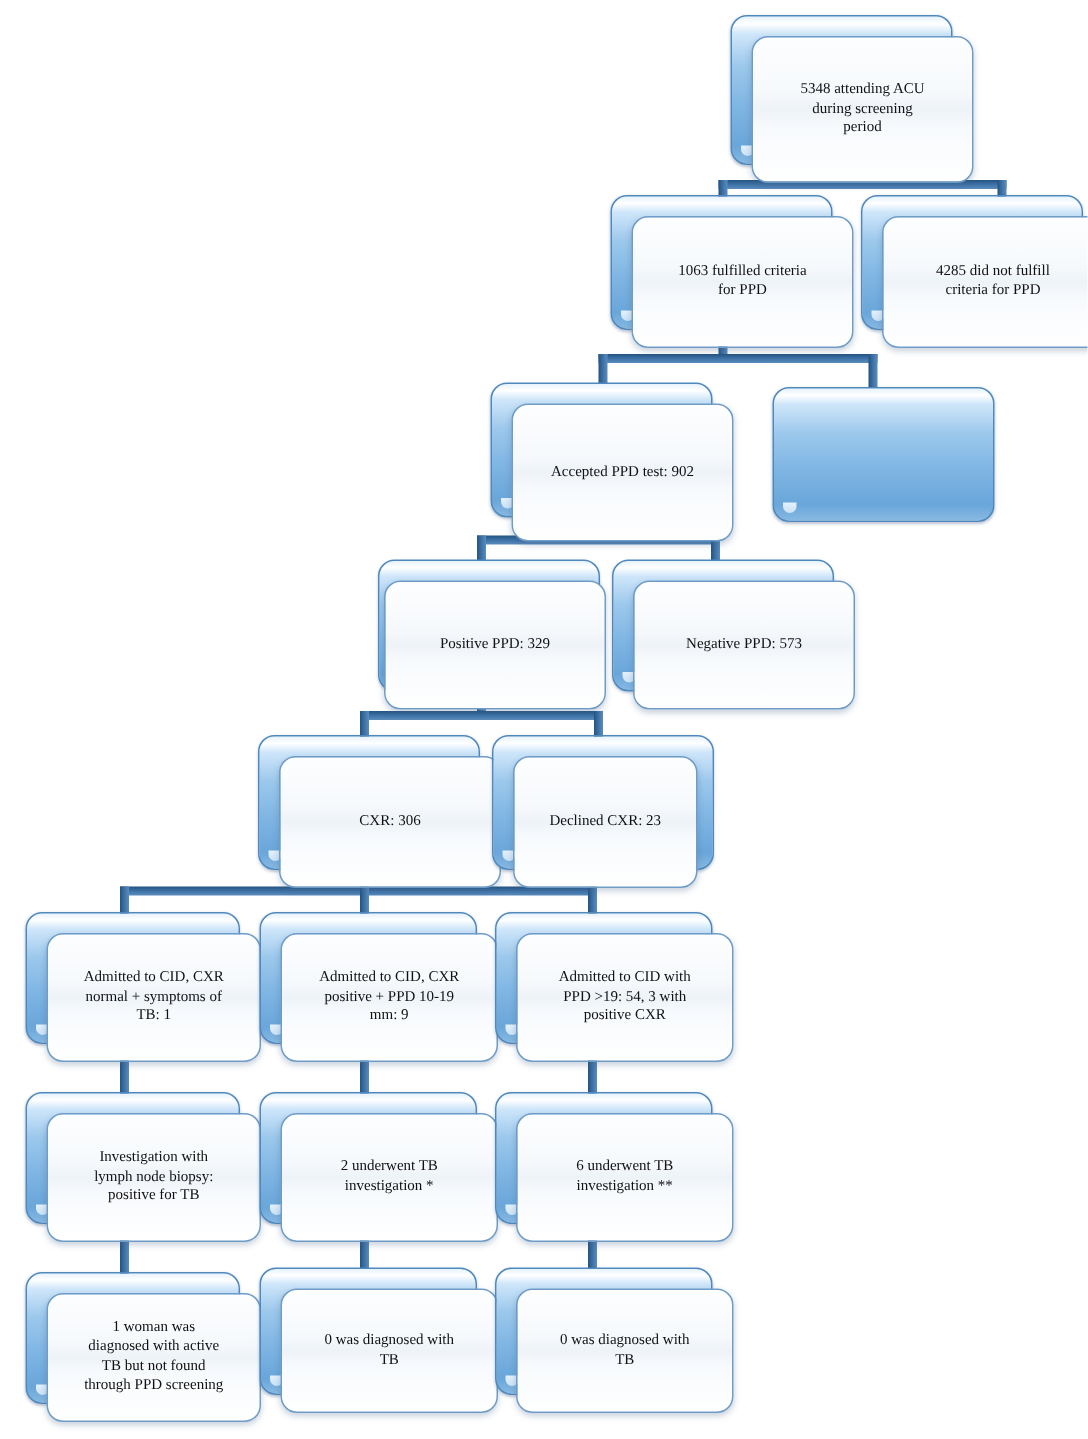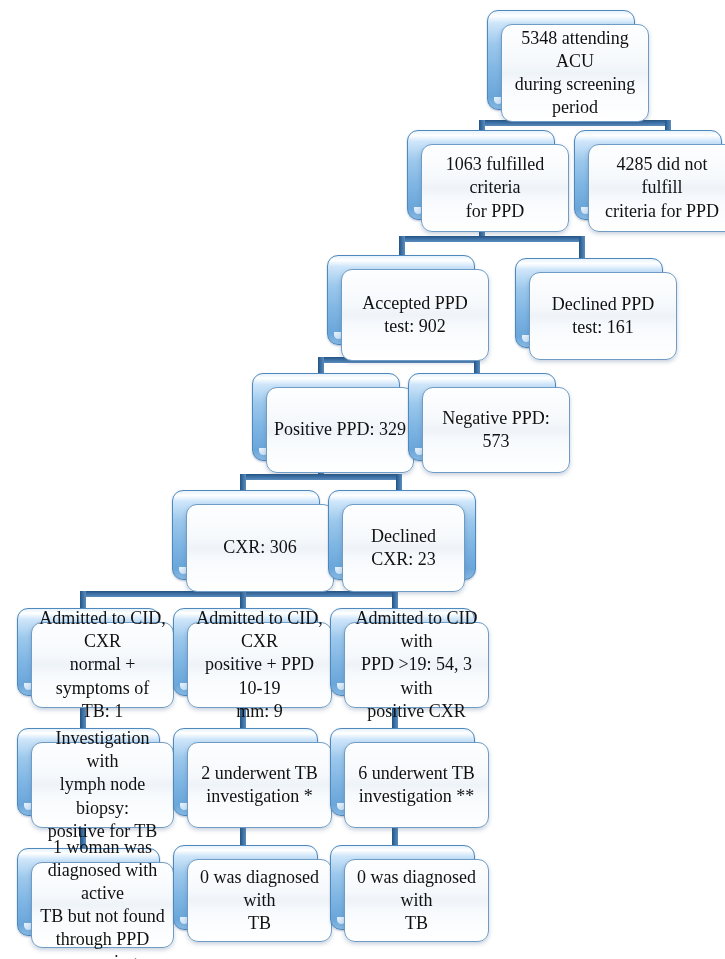--- a/index.html
+++ b/index.html
@@ -88,21 +88,21 @@
       inset 0 1px 0 rgba(255,255,255,0.9);
     display: flex;
     align-items: center;
     justify-content: center;
   }
   .node .label {
     display: block;
     width: 100%;
     text-align: center;
     color: #111111;
-    font-size: 18px;
+    font-size: 10px;
     line-height: 1.28;
     padding: 0 6px;
     box-sizing: border-box;
     white-space: pre-line;
     font-family: "Liberation Serif", "DejaVu Serif", serif;
   }
 </style>
 </head>
 <body>
 
@@ -157,27 +157,24 @@
       </div>
     </div>
     <div class="node" style="left: 327px; top: 255px; width: 162px; height: 104px;">
       <div class="back" style="width: 148px; height: 90px;"></div>
       <div class="front" style="left: 14px; top: 14px; width: 148px; height: 92px;">
         <span class="label">Accepted PPD test: 902</span>
       </div>
     </div>
     <div class="node" style="left: 515px; top: 258px; width: 162px; height: 104px;">
       <div class="back" style="width: 148px; height: 90px;"></div>
-      <div class="front" style="left: 14px; top: 14px; width: 148px; height: 88px;">
-        <span class="label">Declined PPD test: 161</span>
-      </div>
     </div>
     <div class="node" style="left: 252px; top: 373px; width: 162px; height: 102px;">
       <div class="back" style="width: 148px; height: 88px;"></div>
-      <div class="front" style="left: 14px; top: 14px; width: 148px; height: 86px;">
+      <div class="front" style="left: 4px; top: 14px; width: 148px; height: 86px;">
         <span class="label">Positive PPD: 329</span>
       </div>
     </div>
     <div class="node" style="left: 408px; top: 373px; width: 162px; height: 90px;">
       <div class="back" style="width: 148px; height: 88px;"></div>
       <div class="front" style="left: 14px; top: 14px; width: 148px; height: 86px;">
         <span class="label">Negative PPD: 573</span>
       </div>
     </div>
     <div class="node" style="left: 172px; top: 490px; width: 162px; height: 104px;">

